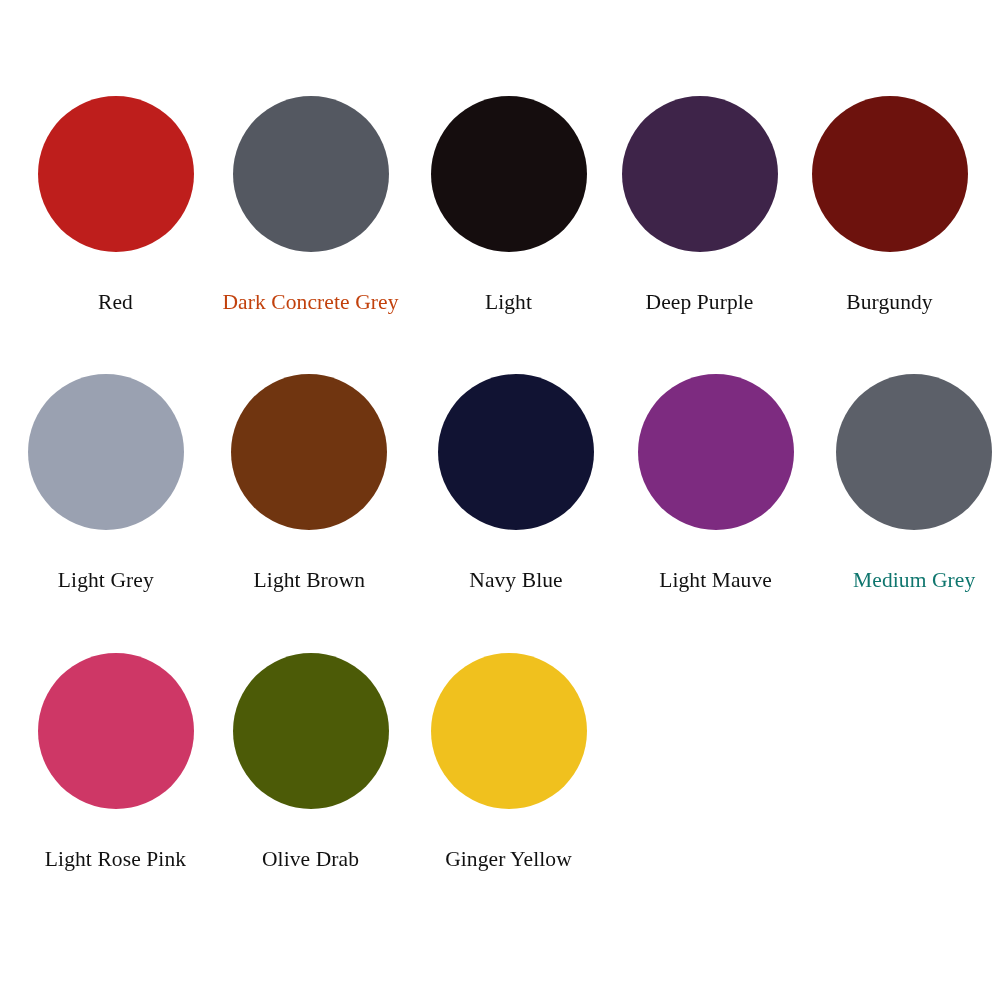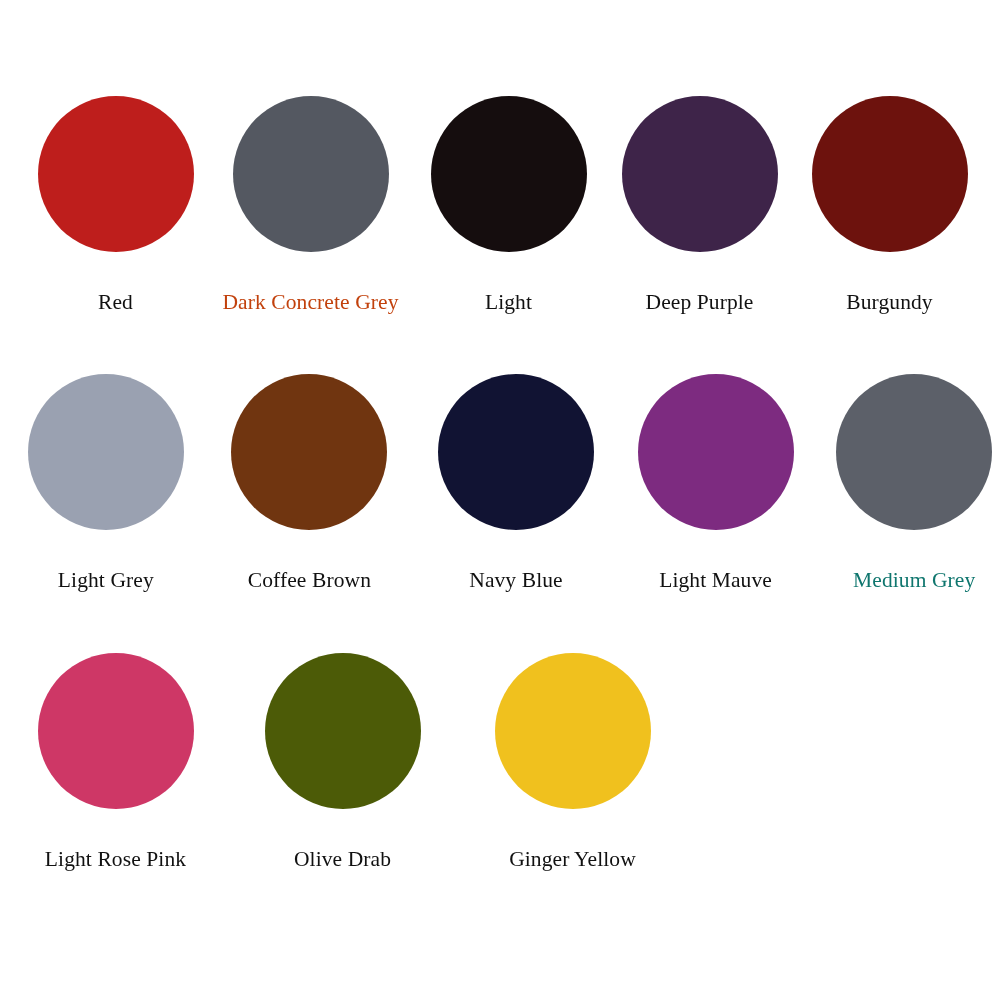--- a/index.html
+++ b/index.html
@@ -27,21 +27,21 @@
     left: 0;
     width: 1000px;
     height: 278px;
     display: flex;
     flex-direction: row;
     align-items: flex-start;
   }
 
   #swatch-row-1 { top: 90px; }
   #swatch-row-2 { top: 368px; gap: 28px; }
-  #swatch-row-3 { top: 647px; gap: 32px; }
+  #swatch-row-3 { top: 647px; }
 
   .swatch-cell {
     width: 191px;
     height: 278px;
     position: relative;
     display: flex;
     flex-direction: column;
     align-items: center;
   }
 
@@ -106,21 +106,21 @@
 
   <div class="swatch-row" id="swatch-row-2">
 
     <div class="swatch-cell">
       <div class="swatch-circle" style="background-color: rgb(154, 161, 177);"></div>
       <div class="swatch-label" style="color: rgb(17, 17, 17);">Light Grey</div>
     </div>
 
     <div class="swatch-cell">
       <div class="swatch-circle" style="background-color: rgb(112, 53, 16);"></div>
-      <div class="swatch-label" style="color: rgb(17, 17, 17);">Coffee Brown</div>
+      <div class="swatch-label" style="color: rgb(17, 17, 17);">Light Brown</div>
     </div>
 
     <div class="swatch-cell">
       <div class="swatch-circle" style="background-color: rgb(17, 19, 51);"></div>
       <div class="swatch-label" style="color: rgb(17, 17, 17);">Navy Blue</div>
     </div>
 
     <div class="swatch-cell">
       <div class="swatch-circle" style="background-color: rgb(125, 43, 128);"></div>
       <div class="swatch-label" style="color: rgb(17, 17, 17);">Light Mauve</div>

